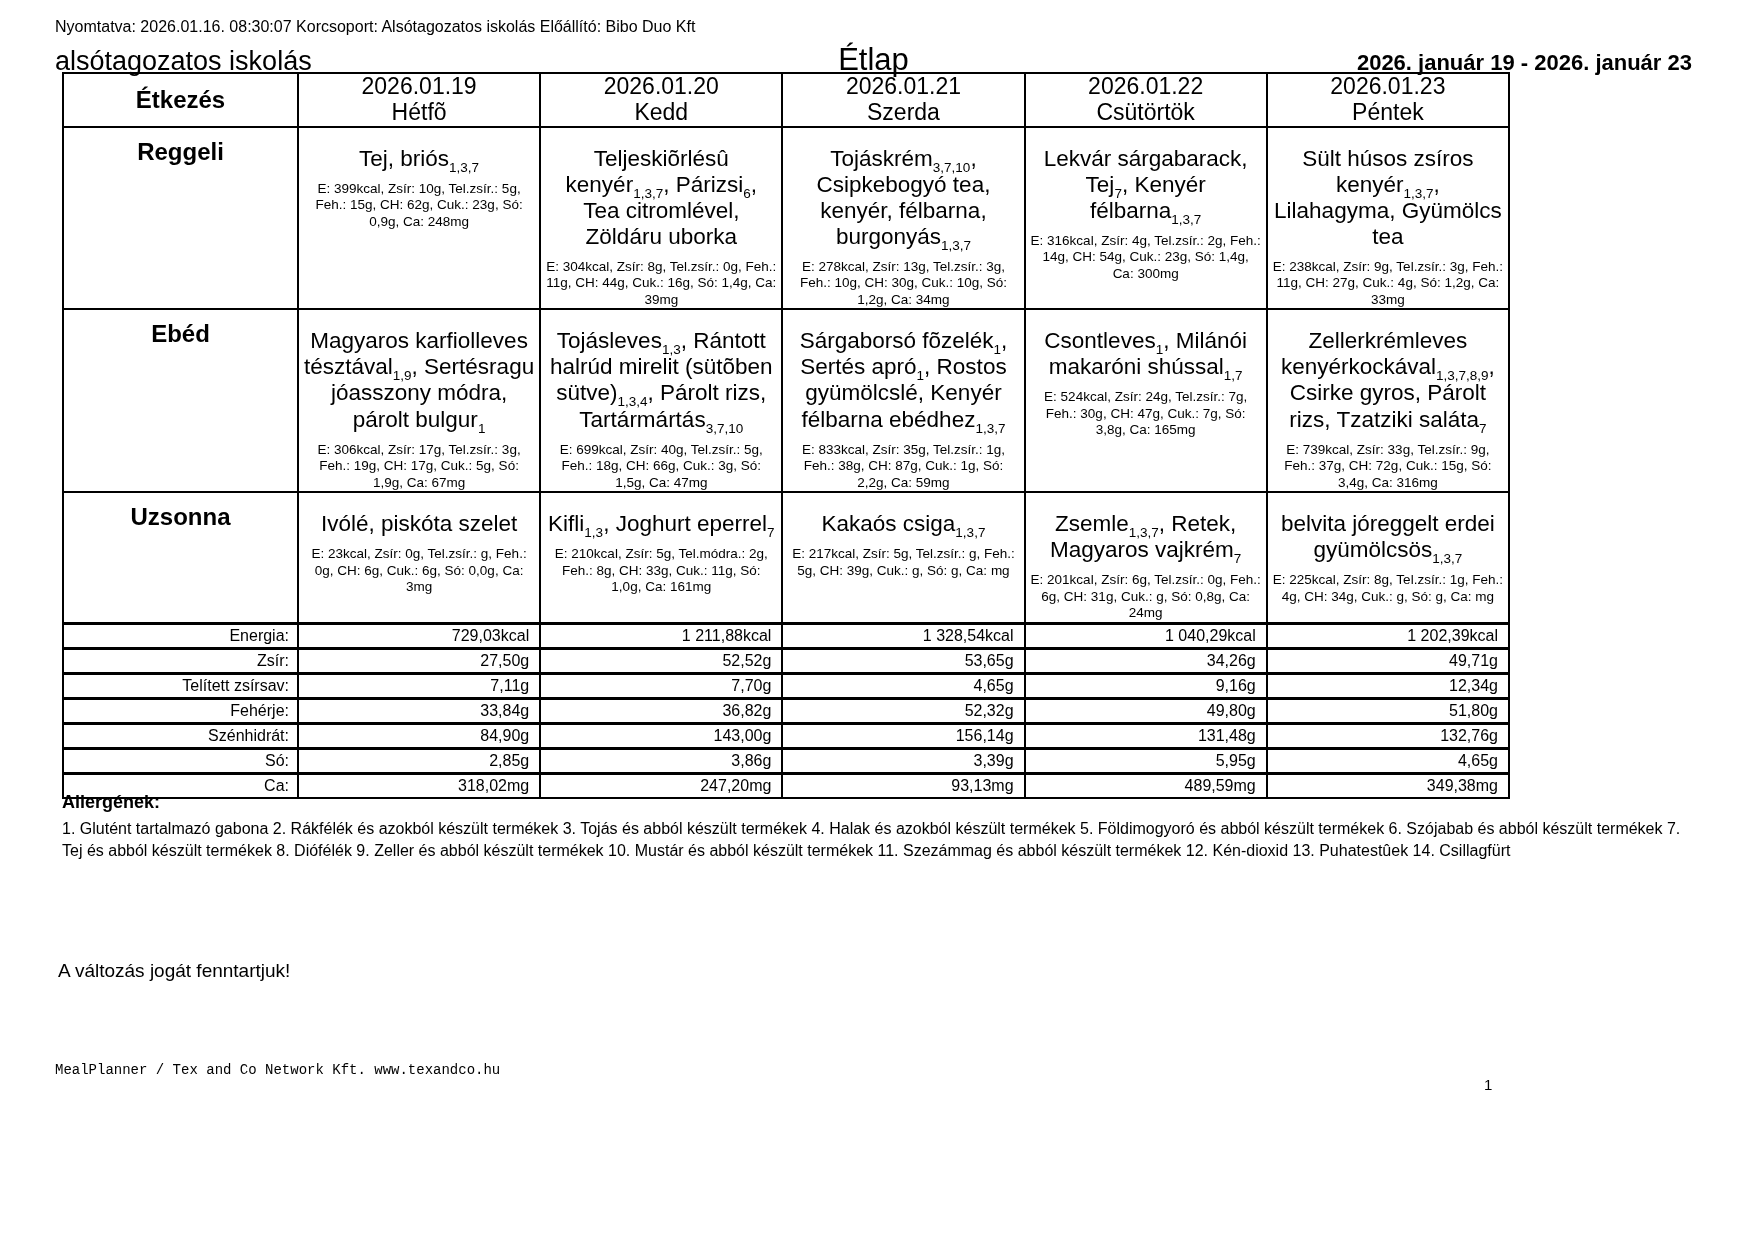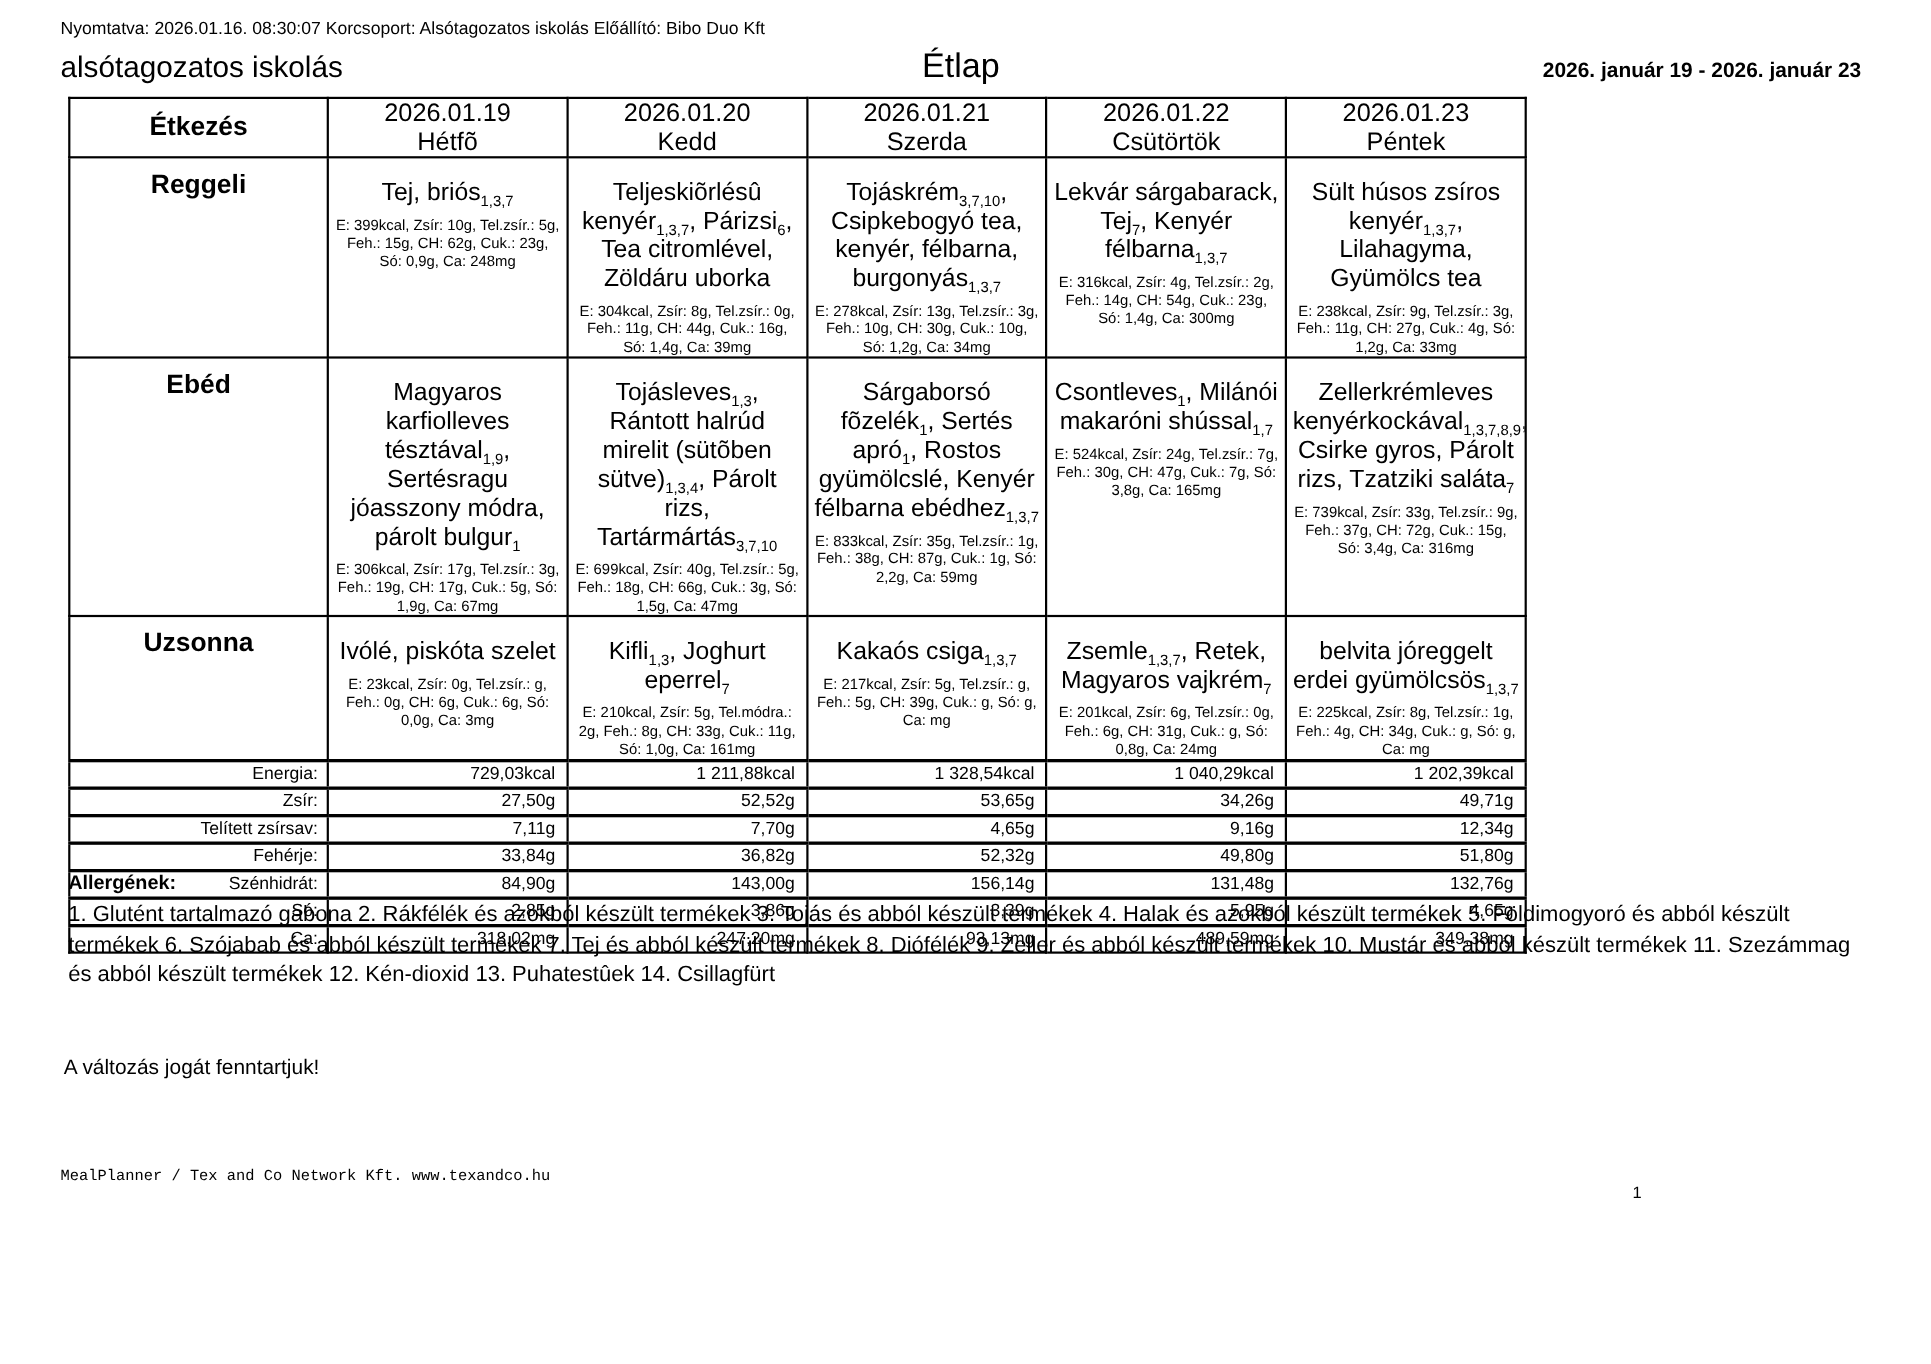--- a/index.html
+++ b/index.html
@@ -9,24 +9,24 @@
     background:#ffffff; color:#000;
     font-family:"Liberation Sans", sans-serif;
   }
   .print-info { position:absolute; left:55px; top:18px; font-size:16px; white-space:nowrap; }
   .header-row {
     position:absolute; left:55px; top:42px; width:1637px;
     display:grid; grid-template-columns:1fr auto 1fr; align-items:baseline;
   }
   .group-title { font-size:27px; text-align:left; }
   .doc-title   { font-size:31px; text-align:right; }
-  .date-range  { font-size:19px; font-weight:bold; text-align:right; }
+  .date-range  { font-size:22px; font-weight:bold; text-align:right; }
 
   table.menu-table {
-    position:absolute; left:62px; top:88px; width:1326px;
+    position:absolute; left:62px; top:72px; width:1448px;
     border-collapse:collapse; table-layout:fixed;
   }
   .menu-table col.c0 { width:235px; }
   .menu-table td, .menu-table th { border:2px solid #000; padding:0; overflow:hidden; }
 
   thead tr { height:52px; }
   th.corner { font-weight:bold; font-size:24px; text-align:center; vertical-align:middle; }
   th.day-header { font-weight:normal; font-size:23px; text-align:center; vertical-align:middle; line-height:1.12; }
 
   tbody.meals tr:nth-child(1) { height:170px; }
@@ -38,21 +38,21 @@
   .menu-text sub { font-size:0.6em; line-height:0; }
   .nutrition-info { font-size:13.5px; line-height:1.22; text-align:center; margin-top:9px; }
 
   tbody.sums tr { height:25px; }
   tbody.sums td { border-top-width:3px; vertical-align:middle; }
   td.sum-label { font-size:16px; text-align:right; padding-right:8px; }
   td.sum-value { font-size:16px; text-align:right; padding-right:10px; }
 
   .allergens { position:absolute; left:62px; top:792px; width:1632px; }
   .allergens-title { font-weight:bold; font-size:18px; margin-bottom:5px; }
-  .allergens-text  { font-size:20px; line-height:1.38; }
+  .allergens-text  { font-size:16px; line-height:1.38; }
 
   .change-note { position:absolute; left:58px; top:960px; font-size:19px; }
   .footer-left { position:absolute; left:55px; top:1062px; font-size:14px;font-family:Liberation Mono, monospace; }
   .page-number { position:absolute; left:1484px; top:1076px; font-size:15px; }
 </style>
 </head>
 <body>
 
 <div class="print-info">Nyomtatva: 2026.01.16. 08:30:07 Korcsoport: Alsótagozatos iskolás Előállító: Bibo Duo Kft</div>
 

